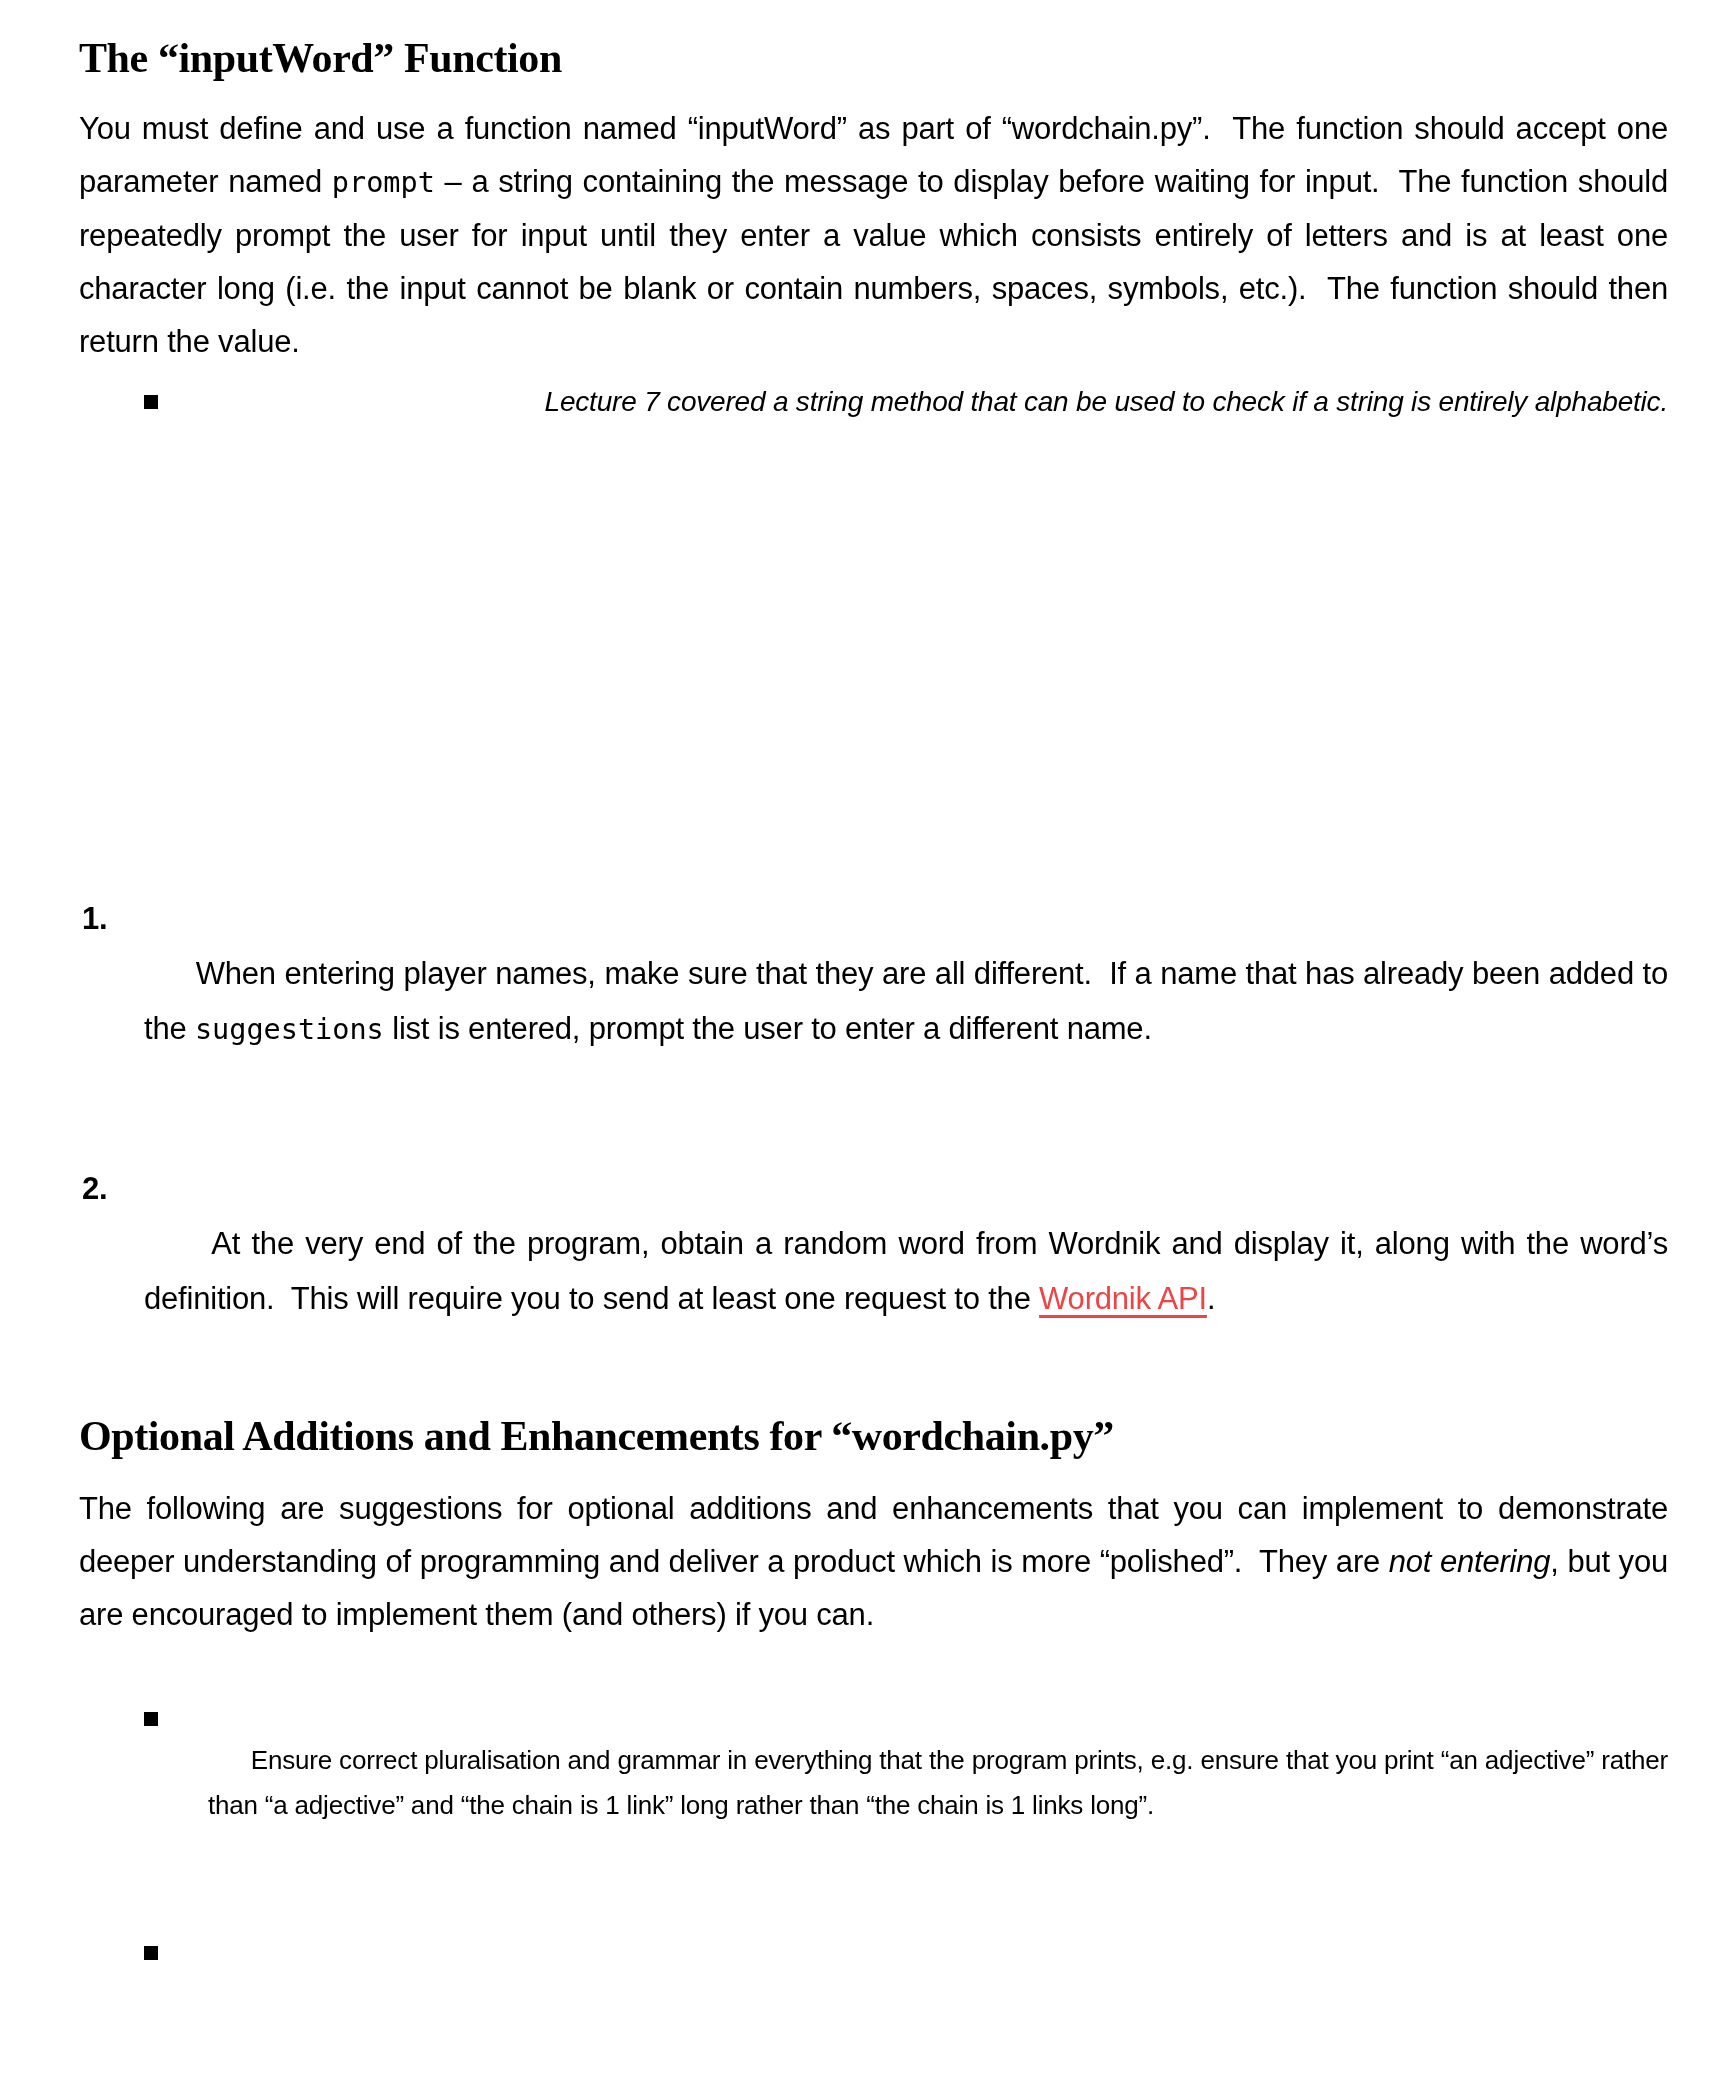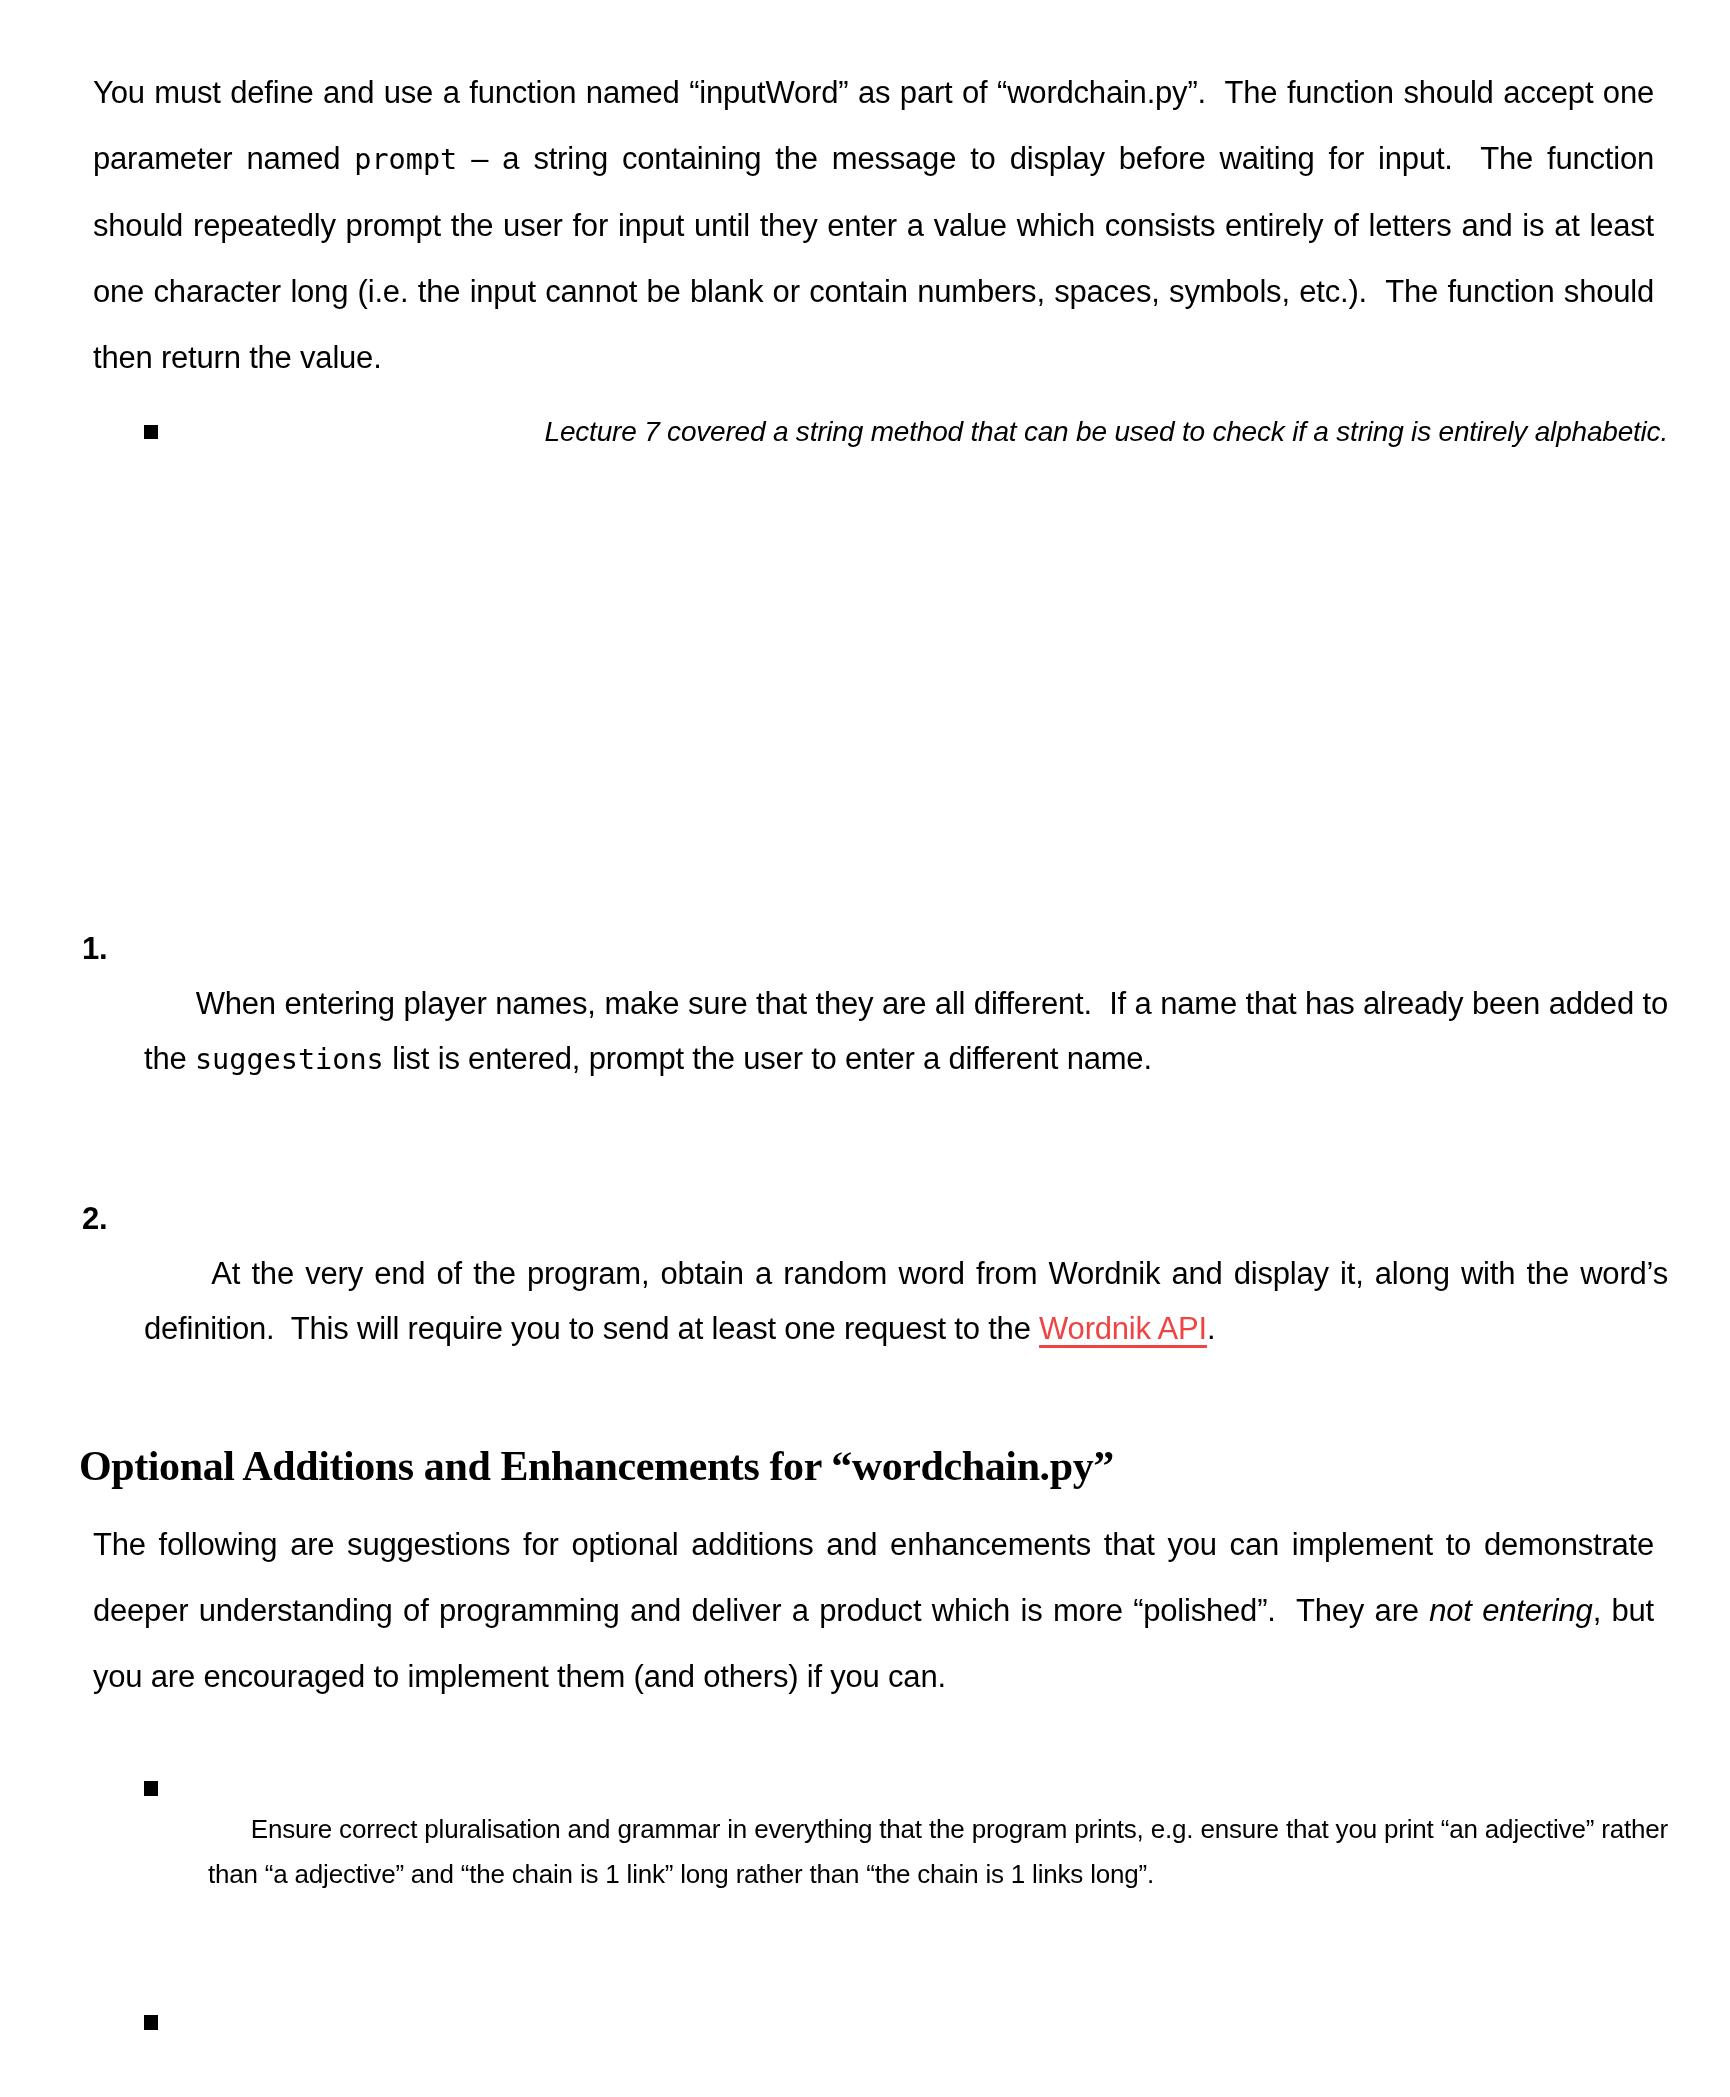--- a/index.html
+++ b/index.html
@@ -19,25 +19,25 @@
     font-family: "Liberation Serif", "DejaVu Serif", serif;
     font-weight: bold;
     font-size: 42px;
     line-height: 42px;
     margin: 0;
     letter-spacing: -0.4px;
     white-space: nowrap;
   }
   .body-text {
     font-size: 31px;
-    line-height: 66px;
+    line-height: 53px;
     letter-spacing: -0.2px;
     text-align: justify;
     white-space: pre-wrap;
-    margin: 14px;
+    margin: 0;
   }
   .intro { margin-top: 23px; }
   .opt-body { margin-top: 25px; }
   code.inline-code {
     font-family: "DejaVu Sans Mono", "Liberation Mono", monospace;
     font-size: 0.92em;
     letter-spacing: 0;
   }
   .note-row {
     position: relative;
@@ -101,20 +101,21 @@
     text-underline-offset: 5.9px;
     cursor: pointer;
   }
   .italic { font-style: italic; }
 </style>
 </head>
 <body>
 
 <div class="page">
 
+  <h1>The “inputWord” Function</h1>
 
   <p class="body-text intro"><span>You must define and use a function named “inputWord” as part of “wordchain.py”.  The function should accept one parameter named </span><code class="inline-code">prompt</code><span> – a string containing the message to display before waiting for input.  The function should repeatedly prompt the user for input until they enter a value which consists entirely of letters and is at least one character long (i.e. the input cannot be blank or contain numbers, spaces, symbols, etc.).  The function should then return the value.</span></p>
 
   <div class="note-row">
     <span class="sq"></span>
     <span>Lecture 7 covered a string method that can be used to check if a string is entirely alphabetic.</span>
   </div>
 
   <ol class="num-list">
     <li>

